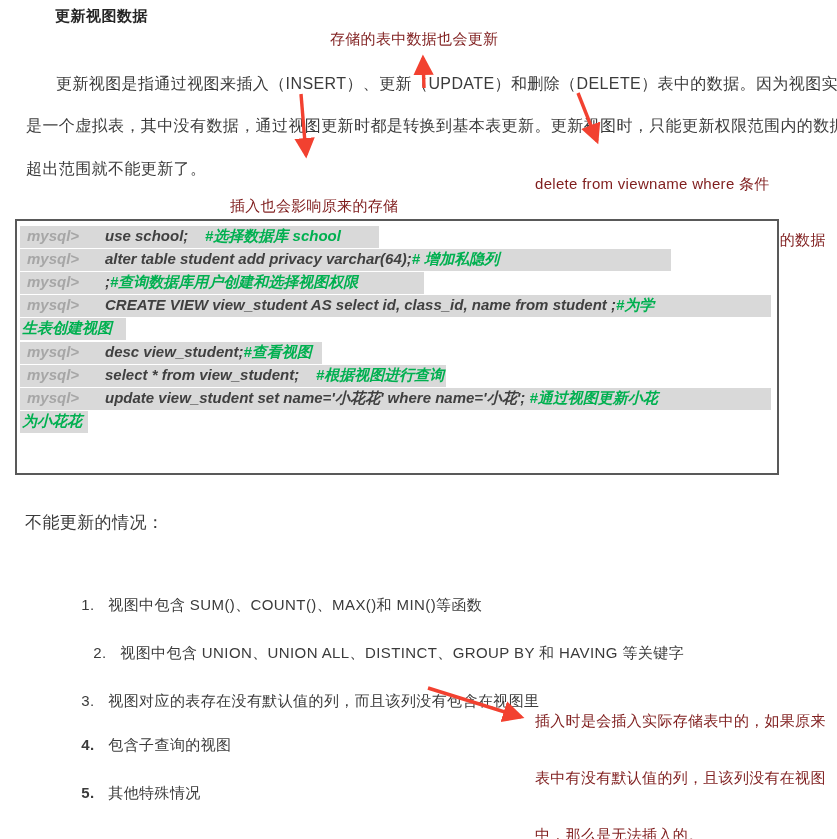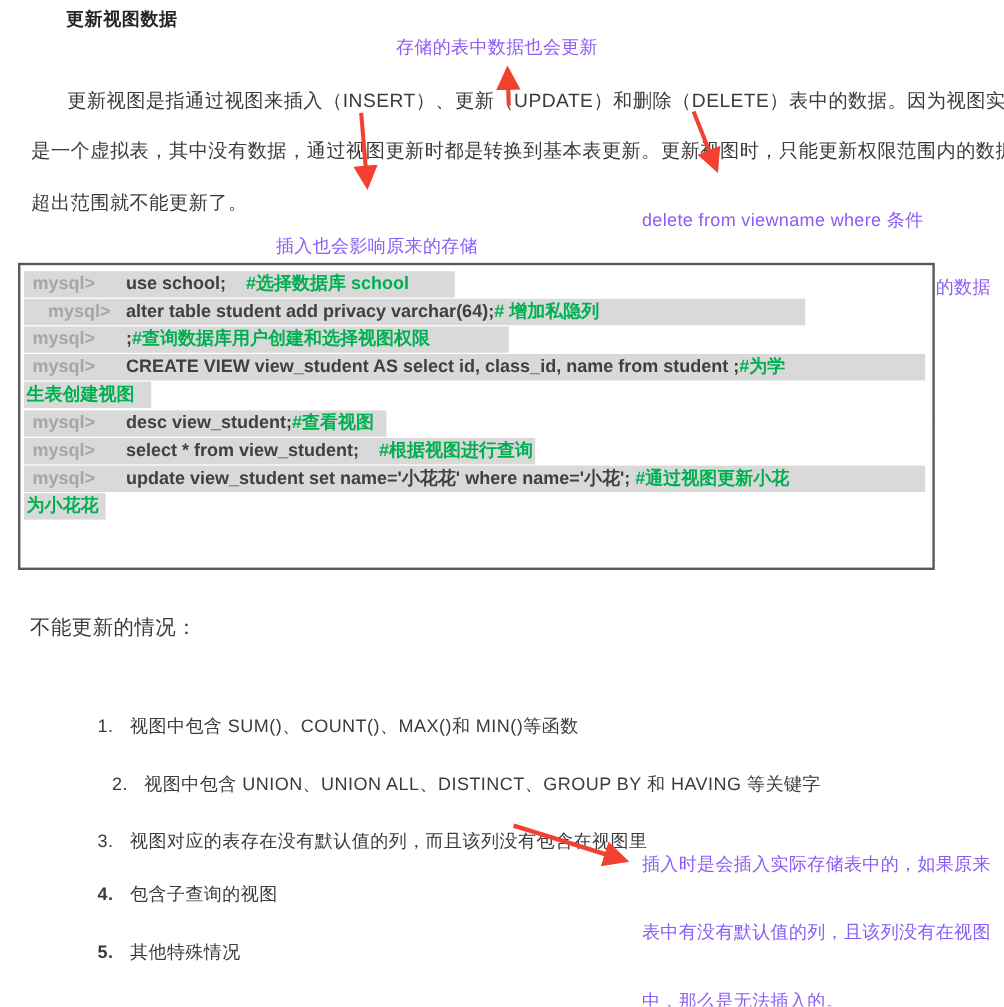--- a/index.html
+++ b/index.html
@@ -5,39 +5,39 @@
   html,body{margin:0;padding:0;background:#ffffff;}
   #page{position:relative;width:837px;height:839px;background:#ffffff;overflow:hidden;
         font-family:"Liberation Sans","DejaVu Sans",sans-serif;color:#3b3b3b;}
   .abs{position:absolute;}
 
   
   .heading{font-size:15px;font-weight:700;color:#262626;letter-spacing:.5px;}
   .body-line{font-size:16px;letter-spacing:.4px;white-space:pre;color:#3b3b3b;}
 
   
-  .red{color:#8b5cf6;font-size:15px;letter-spacing:.3px;white-space:pre;}
+  .red{color:#7f1d1d;font-size:15px;letter-spacing:.3px;white-space:pre;}
   .red .ln{display:block;}
   .lh22 .ln{line-height:22px;}
   .lh23 .ln{line-height:23px;}
   .lh24 .ln{line-height:24px;}
 
   
   .code-box{left:15px;top:219px;width:764px;height:256px;border:2px solid #595959;
-            box-sizing:border-box;padding:4px 6px 0 3px;background:#ffffff;}
+            box-sizing:border-box;padding:4px 6px 0 3px;background:#ffffff;font-style:italic;}
   .crow{height:23.2px;display:flex;align-items:center;}
   .hl{background:#d9d9d9;white-space:pre;font-size:15px;font-weight:700;
       padding:1px 2px 2px 7px;color:#404040;}
   .hl.wrap{padding-left:2px;}
   .hl.full{flex:1 1 auto;}
   .prompt{display:inline-block;width:78px;color:#a6a6a6;font-weight:700;}
   .cmd{color:#404040;}
   .cmt{color:#00b050;}
   .pad-a{padding-right:38px;}   
-  .pad-b{padding-right:172px;text-align:center;}  
+  .pad-b{padding-right:172px;}  
   .pad-c{padding-right:66px;}   
   .pad-d{padding-right:14px;}   
   .pad-e{padding-right:10px;}   
   .pad-f{}   
   .pad-g{padding-right:6px;}    
 
   
   .list-title{font-size:17px;letter-spacing:.4px;}
   .list-item{font-size:15px;letter-spacing:.4px;white-space:pre;}
   .list-item .num{display:inline-block;width:27px;}

